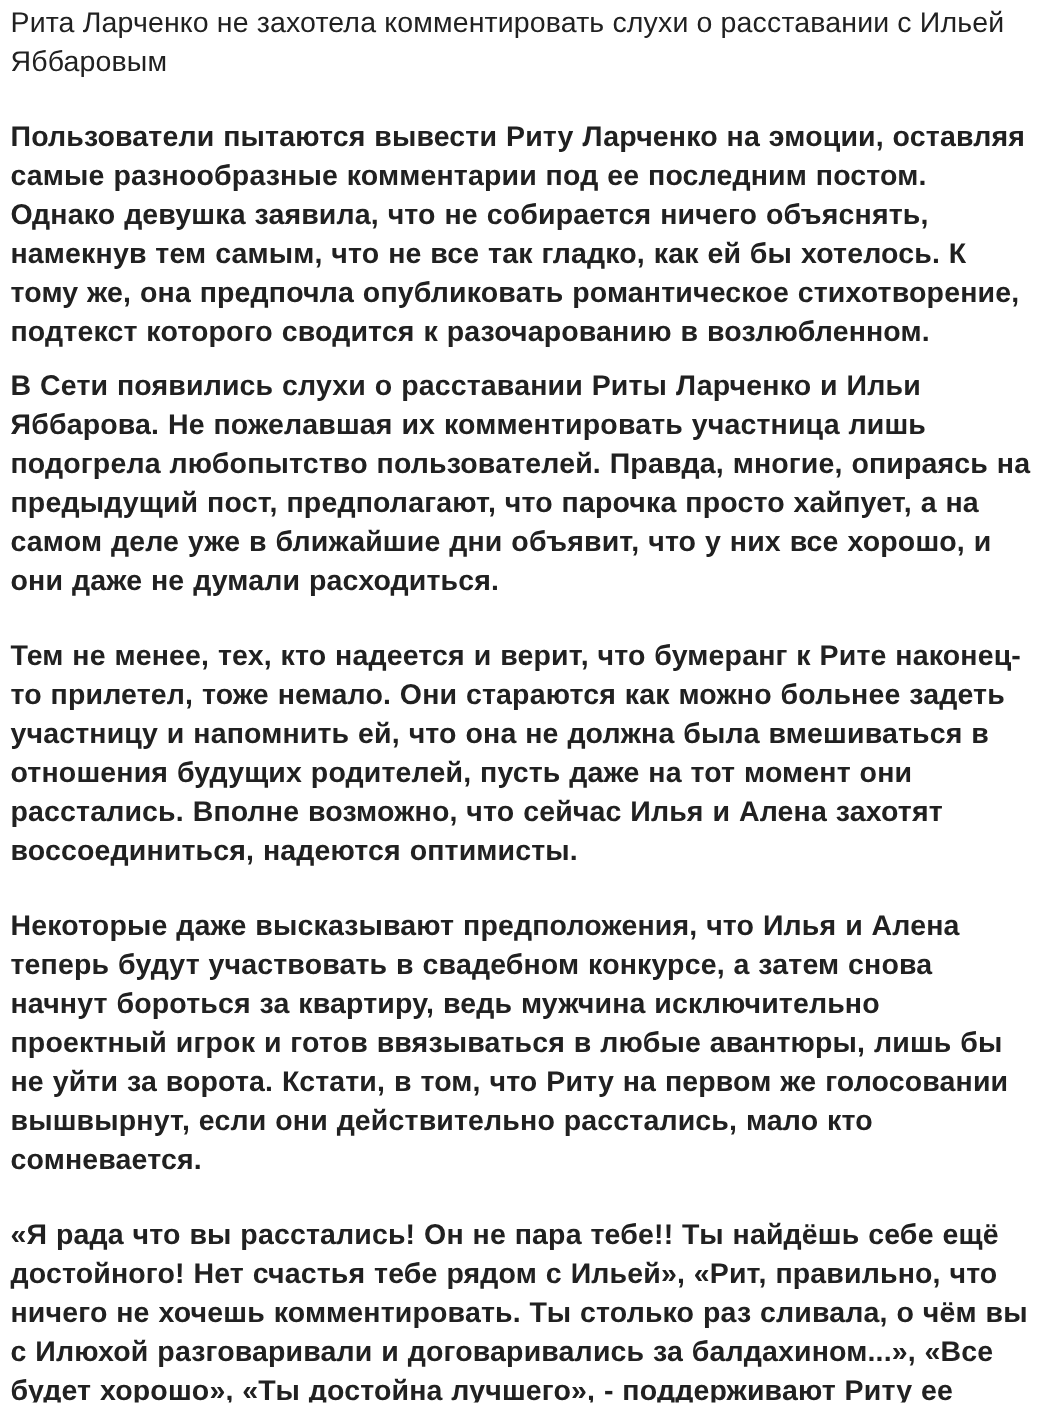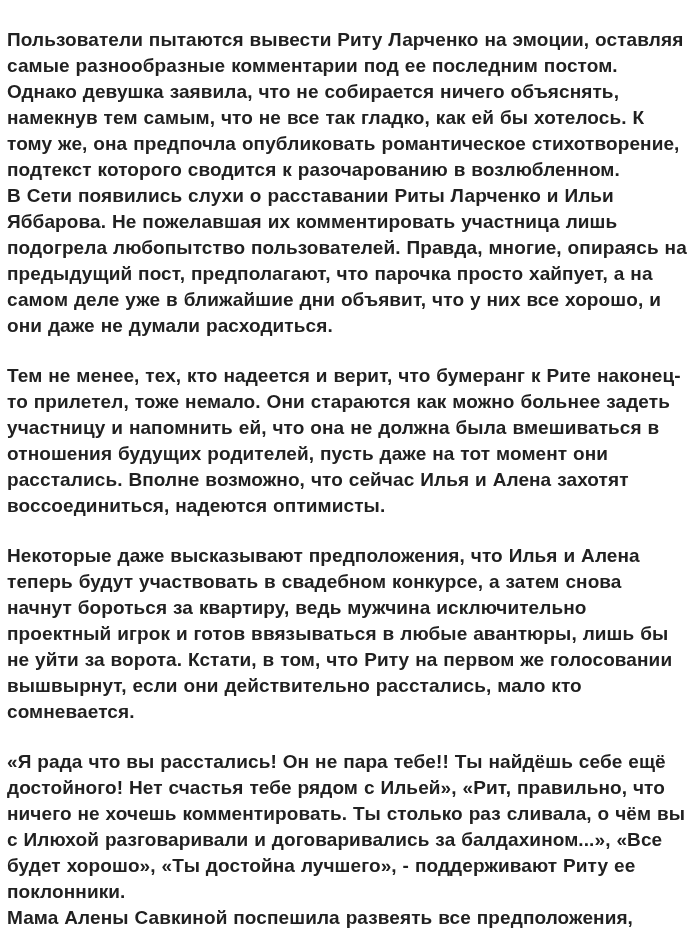--- a/index.html
+++ b/index.html
@@ -31,28 +31,29 @@
     font-size: 19px;
     font-weight: 700;
     line-height: 26px;
     letter-spacing: 0.1px;
     word-spacing: 0.5px;
   }
   .article-paragraph.gap {
     margin-top: 24px;
   }
   .article-paragraph.flush {
-    margin-top: 0;
+    margin-top: 10px;
   }
 </style>
 </head>
 <body>
 
 <div class="article">
 
+  <h1 class="article-title">Рита Ларченко не захотела комментировать слухи о расставании с Ильей Яббаровым</h1>
 
   <p class="article-paragraph gap">Пользователи пытаются вывести Риту Ларченко на эмоции, оставляя самые разнообразные комментарии под ее последним постом. Однако девушка заявила, что не собирается ничего объяснять, намекнув тем самым, что не все так гладко, как ей бы хотелось. К тому же, она предпочла опубликовать романтическое стихотворение, подтекст которого сводится к разочарованию в возлюбленном.</p>
 
   <p class="article-paragraph flush">В Сети появились слухи о расставании Риты Ларченко и Ильи Яббарова. Не пожелавшая их комментировать участница лишь подогрела любопытство пользователей. Правда, многие, опираясь на предыдущий пост, предполагают, что парочка просто хайпует, а на самом деле уже в ближайшие дни объявит, что у них все хорошо, и они даже не думали расходиться.</p>
 
   <p class="article-paragraph gap">Тем не менее, тех, кто надеется и верит, что бумеранг к Рите наконец-то прилетел, тоже немало. Они стараются как можно больнее задеть участницу и напомнить ей, что она не должна была вмешиваться в отношения будущих родителей, пусть даже на тот момент они расстались. Вполне возможно, что сейчас Илья и Алена захотят воссоединиться, надеются оптимисты.</p>
 
   <p class="article-paragraph gap">Некоторые даже высказывают предположения, что Илья и Алена теперь будут участвовать в свадебном конкурсе, а затем снова начнут бороться за квартиру, ведь мужчина исключительно проектный игрок и готов ввязываться в любые авантюры, лишь бы не уйти за ворота. Кстати, в том, что Риту на первом же голосовании вышвырнут, если они действительно расстались, мало кто сомневается.</p>
 
   <p class="article-paragraph gap">«Я рада что вы расстались! Он не пара тебе!! Ты найдёшь себе ещё достойного! Нет счастья тебе рядом с Ильей», «Рит, правильно, что ничего не хочешь комментировать. Ты столько раз сливала, о чём вы с Илюхой разговаривали и договаривались за балдахином...», «Все будет хорошо», «Ты достойна лучшего», - поддерживают Риту ее поклонники.</p>

